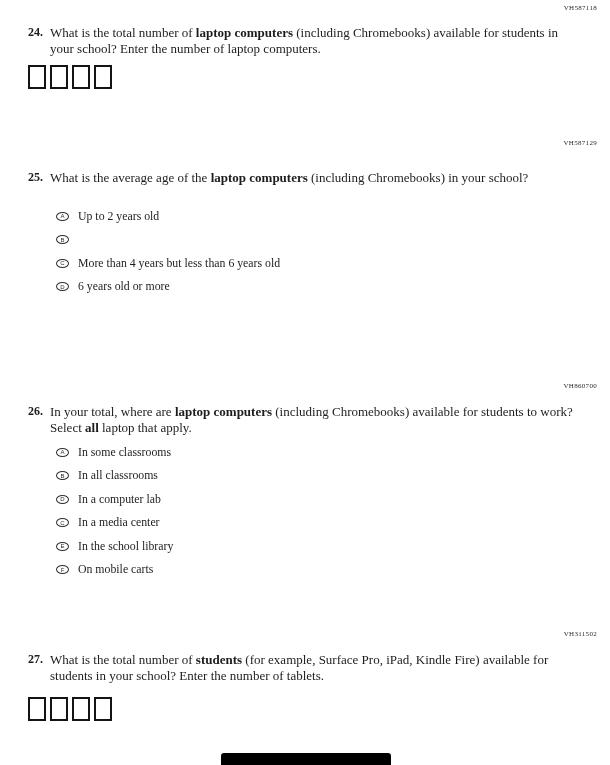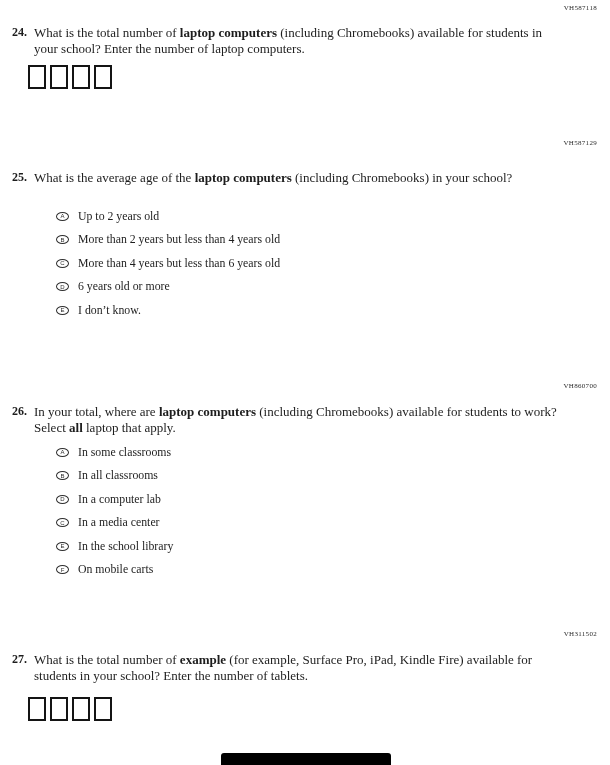--- a/index.html
+++ b/index.html
@@ -12,21 +12,21 @@
     overflow:hidden;
   }
   .abs { position:absolute; left:0; width:610px; }
   .qid {
     text-align:right;
     padding-right:13px;
     font-size:7px;
     letter-spacing:0.3px;
     color:#2b2b2b;
   }
-  .q-row { display:flex; padding-left:12px; }
+  .q-row { display:flex; padding-left:28px; }
   .q-num {
     font-weight:bold;
     font-size:12px;
     width:22px;
     flex:none;
     line-height:15px;
   }
   .q-text {
     width:528px;
     font-size:13px;
@@ -88,39 +88,32 @@
   <div class="opt">
     <span class="oval">
         <span class="oval-letter">A</span>
       </span>
     <span class="opt-label">Up to 2 years old</span>
   </div>
   <div class="opt">
     <span class="oval">
         <span class="oval-letter">B</span>
       </span>
-    <span class="opt-label">More than 2 years but less than 4 years old</span>
   </div>
   <div class="opt">
     <span class="oval">
         <span class="oval-letter">C</span>
       </span>
     <span class="opt-label">More than 4 years but less than 6 years old</span>
   </div>
   <div class="opt">
     <span class="oval">
         <span class="oval-letter">D</span>
       </span>
     <span class="opt-label">6 years old or more</span>
-  </div>
-  <div class="opt">
-    <span class="oval">
-        <span class="oval-letter">E</span>
-      </span>
-    <span class="opt-label">I don’t know.</span>
   </div>
 </div>
 
 <div class="abs qid" style="top:382px">VH860700</div>
 <div class="abs q-row" style="top:404px">
   <span class="q-num">26.</span>
   <div class="q-text"><span>In your total, where are </span><b>laptop computers</b><span> (including Chromebooks) available for students to work? Select </span><b>all</b><span> laptop that apply.</span></div>
 </div>
 <div class="abs opts" style="top:445px">
   <div class="opt">
@@ -157,21 +150,21 @@
     <span class="oval">
         <span class="oval-letter">F</span>
       </span>
     <span class="opt-label">On mobile carts</span>
   </div>
 </div>
 
 <div class="abs qid" style="top:630px">VH311502</div>
 <div class="abs q-row" style="top:652px">
   <span class="q-num">27.</span>
-  <div class="q-text"><span>What is the total number of </span><b>example</b><span> (for example, Surface Pro, iPad, Kindle Fire) available for students in your school? Enter the number of tablets.</span></div>
+  <div class="q-text"><span>What is the total number of </span><b>students</b><span> (for example, Surface Pro, iPad, Kindle Fire) available for students in your school? Enter the number of tablets.</span></div>
 </div>
 <div class="abs boxes" style="top:697px">
   <span class="dbox"></span>
   <span class="dbox"></span>
   <span class="dbox"></span>
   <span class="dbox"></span>
 </div>
 
 <div class="footer-bar"></div>
 

